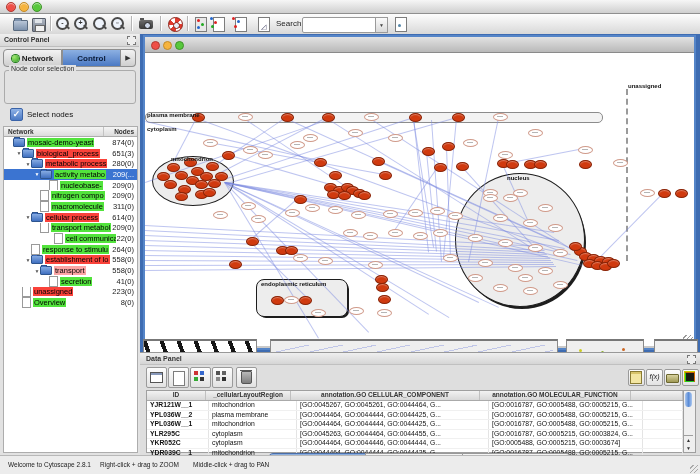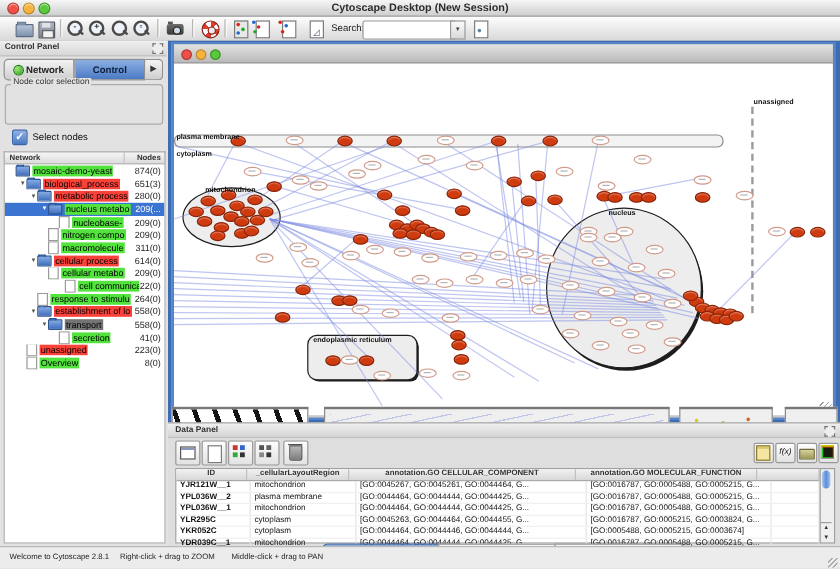--- a/index.html
+++ b/index.html
@@ -155,21 +155,20 @@
   .g-matrix{position:absolute;left:1px;top:1px;width:11px;height:11px;background:#1a1a10;
      box-shadow:inset 2px 2px 0 -1px #cc0, inset -3px 4px 0 -2px #c60, inset 4px -3px 0 -2px #2c2}
 </style>
 </head>
 <body>
 
 <div id="app-titlebar" class="abs">
   <div class="tl abs" style="left:6px;background:#ef4f47;border:1px solid #b03a33"></div>
   <div class="tl abs" style="left:19px;background:#f6b43f;border:1px solid #c08a2a"></div>
   <div class="tl abs" style="left:32px;background:#58c83c;border:1px solid #3f9329"></div>
-  <div id="app-title" class="abs">Cytoscape Desktop (New Session)</div>
 </div>
 
 <div id="toolbar" class="abs">
   <div class="tbi abs" style="left:12px">
       <div class="folder-ico"></div>
     </div>
   <div class="tbi abs" style="left:30px">
       <div class="floppy"></div>
     </div>
   <div class="tb-sep abs" style="left:50px"></div>
@@ -269,21 +268,21 @@
       </div>
       <div class="tree-row" style="padding-left: 21px;">
         <span class="tr-arrow">▼</span>
         <span class="tr-folder"></span>
         <span class="tr-label" style="background: rgb(250, 66, 58);">metabolic process</span>
         <span class="tr-num">280(0)</span>
       </div>
       <div class="tree-row sel" style="padding-left: 30px;">
         <span class="tr-arrow">▼</span>
         <span class="tr-folder"></span>
-        <span class="tr-label" style="background: rgb(82, 227, 60);">nucleus metabo</span>
+        <span class="tr-label" style="background: rgb(82, 227, 60);">activity metabo</span>
         <span class="tr-num">209(...</span>
       </div>
       <div class="tree-row" style="padding-left: 39px;">
         <span class="tr-arrow"></span>
         <span class="tr-file"></span>
         <span class="tr-label" style="background: rgb(82, 227, 60);">nucleobase-</span>
         <span class="tr-num">209(0)</span>
       </div>
       <div class="tree-row" style="padding-left: 30px;">
         <span class="tr-arrow"></span>
@@ -299,21 +298,21 @@
       </div>
       <div class="tree-row" style="padding-left: 21px;">
         <span class="tr-arrow">▼</span>
         <span class="tr-folder"></span>
         <span class="tr-label" style="background: rgb(250, 66, 58);">cellular process</span>
         <span class="tr-num">614(0)</span>
       </div>
       <div class="tree-row" style="padding-left: 30px;">
         <span class="tr-arrow"></span>
         <span class="tr-file"></span>
-        <span class="tr-label" style="background: rgb(82, 227, 60);">cellular metabo</span>
+        <span class="tr-label" style="background: rgb(82, 227, 60);">transport metabol</span>
         <span class="tr-num">209(0)</span>
       </div>
       <div class="tree-row" style="padding-left: 44px;">
         <span class="tr-arrow"></span>
         <span class="tr-file"></span>
         <span class="tr-label" style="background: rgb(82, 227, 60);">cell communicat</span>
         <span class="tr-num">22(0)</span>
       </div>
       <div class="tree-row" style="padding-left: 21px;">
         <span class="tr-arrow"></span>
@@ -323,21 +322,21 @@
       </div>
       <div class="tree-row" style="padding-left: 21px;">
         <span class="tr-arrow">▼</span>
         <span class="tr-folder"></span>
         <span class="tr-label" style="background: rgb(250, 66, 58);">establishment of lo</span>
         <span class="tr-num">558(0)</span>
       </div>
       <div class="tree-row" style="padding-left: 30px;">
         <span class="tr-arrow">▼</span>
         <span class="tr-folder"></span>
-        <span class="tr-label" style="background: #737373;">transport</span>
+        <span class="tr-label" style="background: #fca5a5;">transport</span>
         <span class="tr-num">558(0)</span>
       </div>
       <div class="tree-row" style="padding-left: 39px;">
         <span class="tr-arrow"></span>
         <span class="tr-file"></span>
         <span class="tr-label" style="background: rgb(82, 227, 60);">secretion</span>
         <span class="tr-num">41(0)</span>
       </div>
       <div class="tree-row" style="padding-left: 12px;">
         <span class="tr-arrow"></span>

